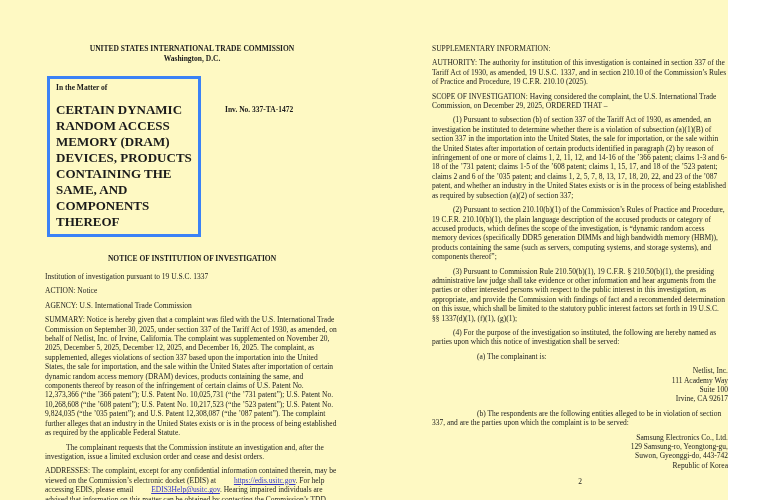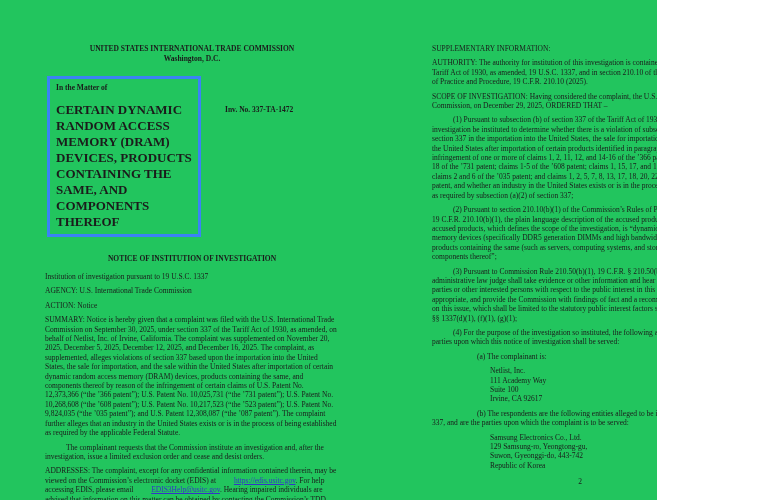--- a/index.html
+++ b/index.html
@@ -1,40 +1,40 @@
 <!DOCTYPE html>
 <html><head>
 <meta charset="utf-8">
 <style>
   html,body{margin:0;padding:0;}
   body{
     width:772px;height:500px;background:#ffffff;
     font-family:"Liberation Serif","DejaVu Serif",serif;
     color:#1b1b1b;
   }
-  .canvas{position:relative;width:657px;height:500px;background:#22c55e;overflow:hidden;}
+  .canvas{position:relative;width:728px;height:500px;background:#fef9c3;overflow:hidden;}
   .col{position:absolute;top:44px;font-size:7.5px;line-height:9.4px;text-align:left;}
   .page1{left:45px;width:294px;}
   .page2{left:432px;width:296px;}
   .bold{font-weight:bold;}
   .center{text-align:center;}
   .hdr{margin-bottom:13px;line-height:9.6px;}
   .caption-row{display:flex;margin-bottom:17px;}
   .matter-box{
     border:3px solid #3b82f6;width:154px;margin-left:2px;
     padding:4px 6px 4px 6px;box-sizing:border-box;
   }
   .matter-box .case-title{margin-top:9px;font-size:13px;line-height:16px;}
   .inv{margin-left:24px;margin-top:29px;white-space:nowrap;text-align:center;}
   .notice{margin-bottom:9px;}
   .para{margin:0 0 5px 0;}
   .indent{text-indent:21px;}
   .indent-b{text-indent:45px;}
   .sub{padding-left:45px;}
-  .addr{padding-left:58px;margin:0 0 5px 0;}
+  .addr{padding-left:58px;margin:0 0 5px 0;text-align:right;}
   .link{color:#3434c8;text-decoration:underline;cursor:pointer;margin-left:16px;}
   .pagenum{text-align:center;margin-top:7px;}
 </style>
 </head>
 <body>
 
 <div class="canvas">
 
   <div class="col page1">
     <div class="hdr center bold">
@@ -46,22 +46,22 @@
       <div class="matter-box">
         <div class="bold">In the Matter of</div>
         <div class="bold case-title">CERTAIN DYNAMIC RANDOM ACCESS MEMORY (DRAM) DEVICES, PRODUCTS CONTAINING THE SAME, AND COMPONENTS THEREOF</div>
       </div>
       <div class="inv bold">Inv. No. 337-TA-1472</div>
     </div>
 
     <div class="notice center bold">NOTICE OF INSTITUTION OF INVESTIGATION</div>
 
     <p class="para">Institution of investigation pursuant to 19 U.S.C. 1337</p>
+    <p class="para">ACTION:  Notice</p>
     <p class="para">AGENCY:  U.S. International Trade Commission</p>
-    <p class="para">ACTION:  Notice</p>
     <p class="para">SUMMARY:  Notice is hereby given that a complaint was filed with the U.S. International Trade Commission on September 30, 2025, under section 337 of the Tariff Act of 1930, as amended, on behalf of Netlist, Inc. of Irvine, California.  The complaint was supplemented on November 20, 2025, December 5, 2025, December 12, 2025, and December 16, 2025.  The complaint, as supplemented, alleges violations of section 337 based upon the importation into the United States, the sale for importation, and the sale within the United States after importation of certain dynamic random access memory (DRAM) devices, products containing the same, and components thereof by reason of the infringement of certain claims of U.S. Patent No. 12,373,366 (“the ’366 patent”); U.S. Patent No. 10,025,731 (“the ’731 patent”); U.S. Patent No. 10,268,608 (“the ’608 patent”); U.S. Patent No. 10,217,523 (“the ’523 patent”); U.S. Patent No. 9,824,035 (“the ’035 patent”); and U.S. Patent 12,308,087 (“the ’087 patent”).  The complaint further alleges that an industry in the United States exists or is in the process of being established as required by the applicable Federal Statute.</p>
     <p class="para indent">The complainant requests that the Commission institute an investigation and, after the investigation, issue a limited exclusion order and cease and desist orders.</p>
     <p class="para"><span>ADDRESSES:  The complaint, except for any confidential information contained therein, may be viewed on the Commission’s electronic docket (EDIS) at </span><span class="link">https://edis.usitc.gov</span><span>.  For help accessing EDIS, please email </span><span class="link">EDIS3Help@usitc.gov</span><span>.  Hearing impaired individuals are advised that information on this matter can be obtained by contacting the Commission’s TDD terminal on (202) 205-1810.  Persons with mobility impairments who will need special assistance in gaining access to the Commission should contact the Office of the Secretary at (202) 205-2000. General information concerning the Commission may also be obtained by accessing its internet server at </span><span class="link">https://www.usitc.gov</span><span>.</span></p>
     <p class="para">FOR FURTHER INFORMATION CONTACT:  Pathenia M. Proctor, The Office of Unfair Import Investigations, U.S. International Trade Commission, telephone (202) 205-2560.</p>
   </div>
 
   <div class="col page2">
     <p class="para">SUPPLEMENTARY INFORMATION:</p>
     <p class="para">AUTHORITY:  The authority for institution of this investigation is contained in section 337 of the Tariff Act of 1930, as amended, 19 U.S.C. 1337, and in section 210.10 of the Commission’s Rules of Practice and Procedure, 19 C.F.R. 210.10 (2025).</p>
     <p class="para">SCOPE OF INVESTIGATION:  Having considered the complaint, the U.S. International Trade Commission, on December 29, 2025, ORDERED THAT –</p>

